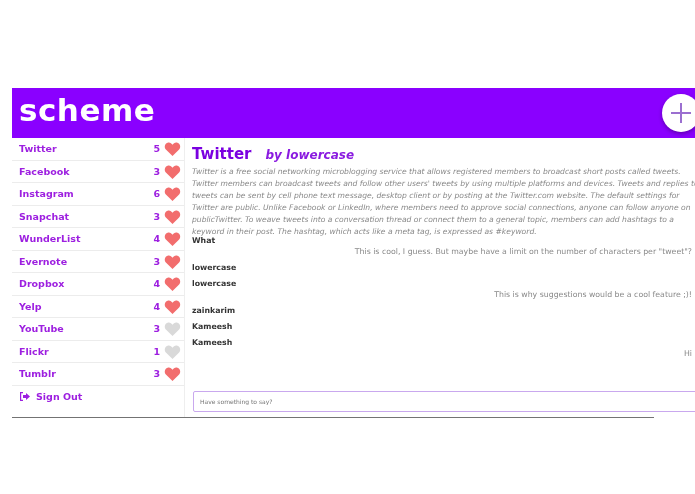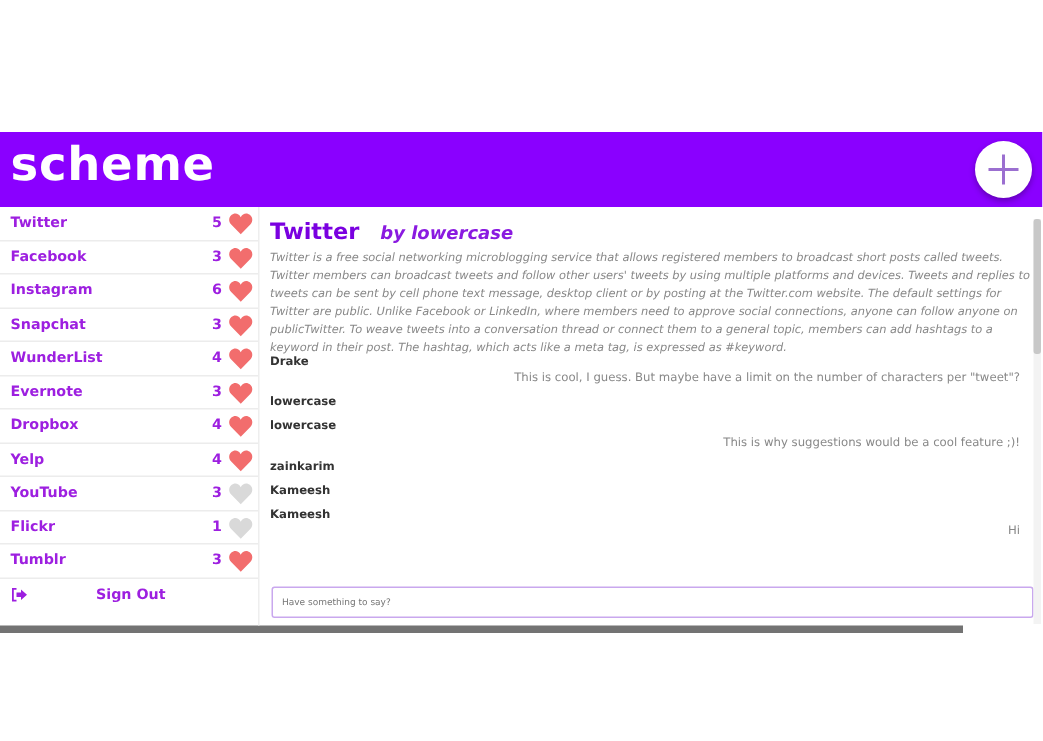--- a/index.html
+++ b/index.html
@@ -1,30 +1,30 @@
 <!DOCTYPE html>
 <html><head>
 <meta charset="utf-8">
 <style>
   html, body { margin:0; padding:0; background:#ffffff; }
   body { width:695px; height:494px; position:relative; overflow:hidden; font-family:"DejaVu Sans", sans-serif; }
-  .app { position:absolute; left:0; top:88px; width:642px; height:329px; background:#fff; border-bottom:5px solid #737373; }
+  .app { position:absolute; left:12px; top:88px; width:642px; height:329px; background:#fff; border-bottom:1px solid #737373; }
   .header { position:absolute; left:0; top:0; width:695px; height:50px; background:#8a00ff; }
   .logo { position:absolute; left:7px; top:4px; color:#fff; font-family:"DejaVu Sans", sans-serif; font-weight:bold; font-size:31px; letter-spacing:0.5px; }
   .add-btn { position:absolute; left:650px; top:6px; width:38px; height:38px; border-radius:50%; background:#fff; box-shadow:0 2px 4px rgba(0,0,0,0.3); }
   .add-btn:before, .add-btn:after { content:""; position:absolute; background:#9b6fd0; }
   .add-btn:before { left:18px; top:9px; width:1.5px; height:20px; }
   .add-btn:after { left:9px; top:18px; width:20px; height:1.5px; }
   .sidebar { position:absolute; left:0; top:50px; width:172px; height:279px; border-right:1px solid #eee; }
   .sb-item { position:relative; height:22.5px; border-bottom:1px solid #ececec; box-sizing:border-box; }
   .sb-label { position:absolute; left:7px; top:5px; font-size:9.5px; font-weight:bold; color:#9d1fe0; }
   .sb-count { position:absolute; right:24px; top:5px; font-size:9.5px; font-weight:bold; color:#9d1fe0; }
   .heart { position:absolute; right:3px; top:3px; width:17px; height:16px; }
   .signout { position:relative; height:22px; }
-  .signout .sb-label { left:24px;margin-left:40px; }
+  .signout .sb-label { left:24px; }
   .signout-icon { position:absolute; left:7px; top:5px; width:12px; height:11px; }
   .main { position:absolute; left:173px; top:50px; width:516px; height:279px; }
   .title { position:absolute; left:7px; top:7px; font-size:15px; font-weight:bold; color:#7a00e0; white-space:nowrap; }
   .title .by { font-size:12px; font-style:italic; font-weight:bold; color:#8a1ae0; margin-left:14px; }
   .desc { position:absolute; left:7px; top:28px; width:510px; font-size:7.6px; font-style:italic; line-height:12px; color:#888; }
   .comments { position:absolute; left:7px; top:97px; width:500px; height:147px; overflow:hidden; }
   .cmt { margin-bottom:5px; }
   .cmt-user { font-size:7.8px; font-weight:bold; color:#333; line-height:11px; }
   .cmt-text { font-size:7.8px; color:#888; line-height:11px;text-align:right; }
   .input { position:absolute; left:8px; top:253px; width:508px; height:21px; border:1.2px solid #c9a8ee; border-radius:2px; box-sizing:border-box; font-size:6px; color:#bbb; padding:7px 6px; font-family:"DejaVu Sans", sans-serif; background:#fff; outline:none; }
@@ -127,21 +127,21 @@
     </div>
   </div>
 
   <div class="main">
     <div class="title">
       <span>Twitter</span><span class="by">by lowercase</span>
     </div>
     <div class="desc">Twitter is a free social networking microblogging service that allows registered members to broadcast short posts called tweets. Twitter members can broadcast tweets and follow other users' tweets by using multiple platforms and devices. Tweets and replies to tweets can be sent by cell phone text message, desktop client or by posting at the Twitter.com website. The default settings for Twitter are public. Unlike Facebook or LinkedIn, where members need to approve social connections, anyone can follow anyone on publicTwitter. To weave tweets into a conversation thread or connect them to a general topic, members can add hashtags to a keyword in their post. The hashtag, which acts like a meta tag, is expressed as #keyword.</div>
     <div class="comments" id="comments">
         <div class="cmt">
-          <div class="cmt-user">Drake</div>
+          <div class="cmt-user">What</div>
           <div class="cmt-text">This is cool, I guess. But maybe have a limit on the number of characters per "tweet"?</div>
         </div>
         <div class="cmt">
           <div class="cmt-user">lowercase</div>
         </div>
         <div class="cmt">
           <div class="cmt-user">lowercase</div>
           <div class="cmt-text">This is why suggestions would be a cool feature ;)!</div>
         </div>
         <div class="cmt">

